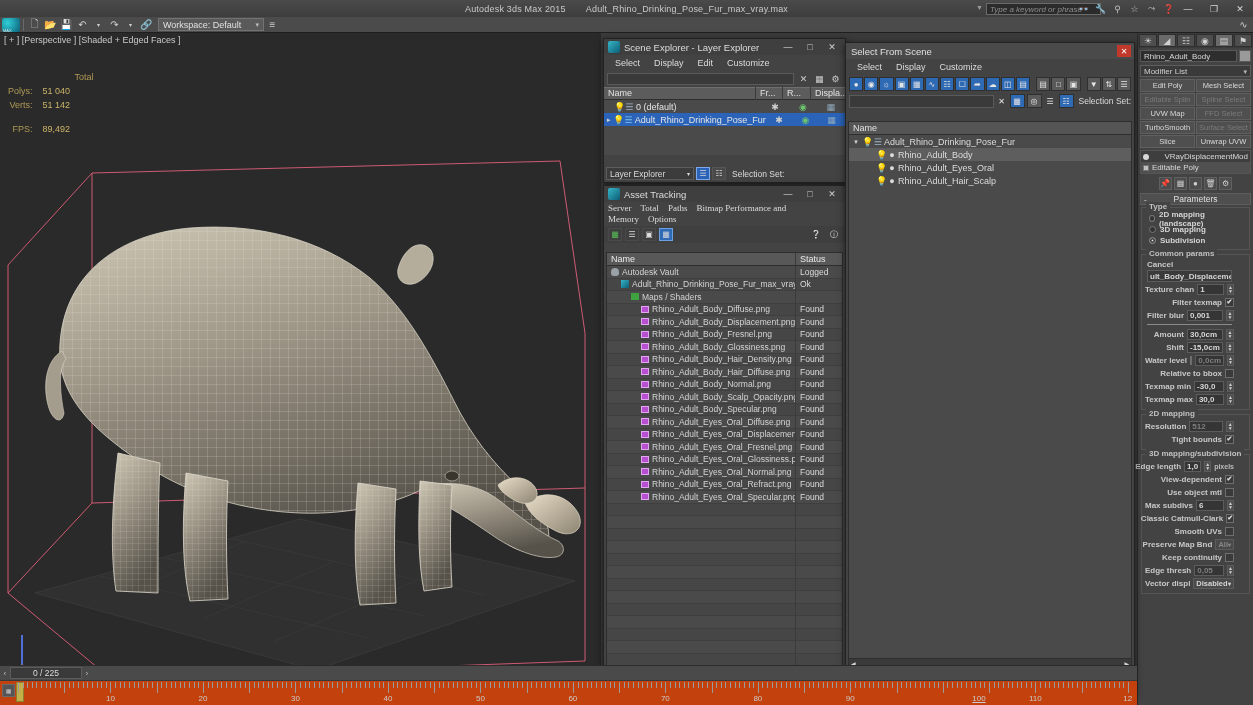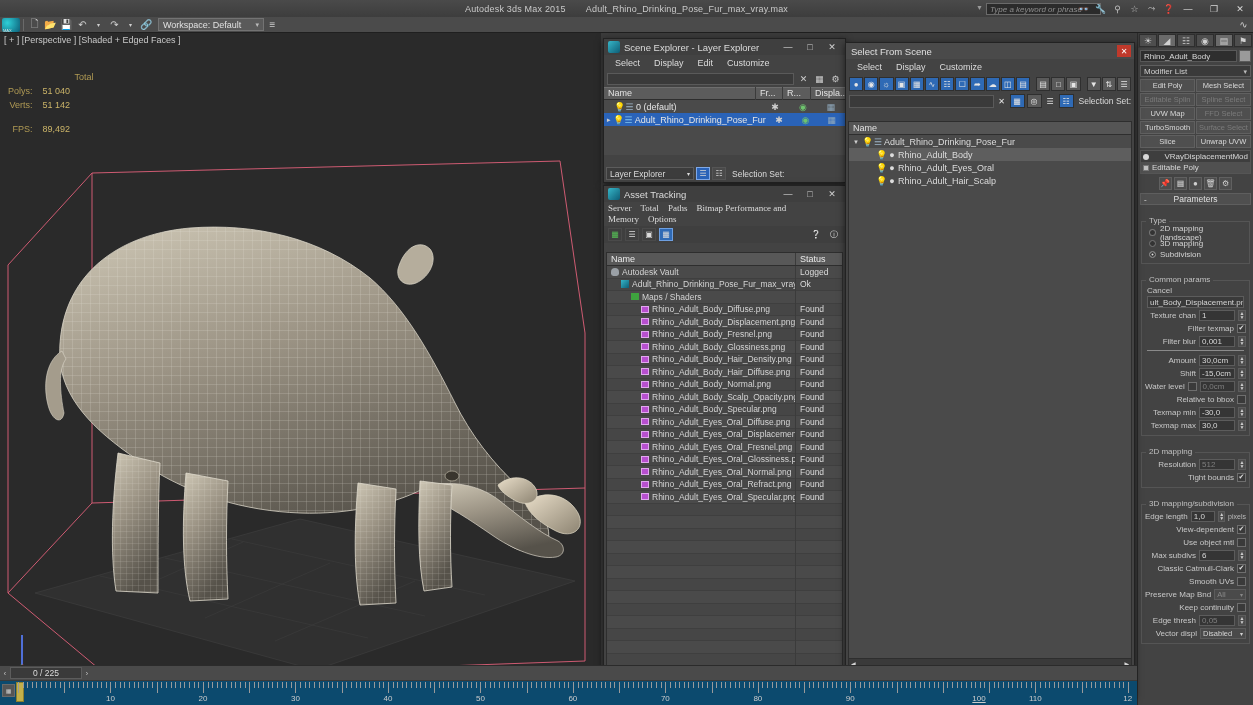--- a/index.html
+++ b/index.html
@@ -76,22 +76,22 @@
   .stacklist .row.sel { background:#505050; }
   .bulb { width:6px; height:6px; border-radius:50%; background:#d8d8d8; }
   .sq { width:6px; height:6px; background:#c0c0c0; border:1px solid #777; }
   .stackbtns { display:flex; justify-content:center; gap:2px; margin:3px 0; }
   .stackbtns .sb { width:13px; height:13px; background:#4d4d4d; border:1px solid #606060;
     font-size:8px; color:#cfcfcf; display:flex; align-items:center; justify-content:center; }
   .rollhdr { margin:2px; height:12px; background:#4f4f4f; border:1px solid #5e5e5e;
     font-size:8.5px; color:#e0e0e0; display:flex; align-items:center; justify-content:center;
     position:relative; }
   .rollhdr .mi { position:absolute; left:3px; font-size:8px; }
-  .grp { margin:16px 3px 4px 3px; border:1px solid #555; padding:5px 3px 3px 3px;
-    position:relative; }
+  .grp { margin:2px 3px 4px 3px; border:1px solid #555; padding:5px 15px 3px 3px;
+    position:relative;font-weight:bold; }
   .grp > .gl { position:absolute; top:-6px; left:4px; background:#434343; padding:0 3px;
     font-size:8px; color:#c0c0c0; }
   .radio { display:flex; align-items:center; gap:4px; font-size:8px; color:#d4d4d4;
     height:11px; padding-left:4px; }
   .radio .dot { width:7px; height:7px; border-radius:50%; background:#333;
     border:1px solid #777; }
   .radio .dot.on { background:#e0e0e0; box-shadow:inset 0 0 0 1.5px #333; }
   .prow { display:flex; align-items:center; justify-content:flex-end; gap:3px;
     height:12px; font-size:8px; color:#c8c8c8; margin-bottom:1px; }
   .prow .pl { white-space:nowrap; }
@@ -227,21 +227,21 @@
     background:#6a6a6a; border-radius:1px; }
 
   
   .timebar { position:absolute; left:0; top:665px; width:1137px; height:15px;
     background:#4a4a4a; border-top:1px solid #2b2b2b; display:flex; align-items:center; }
   .tb-nav { width:10px; height:13px; display:flex; align-items:center;
     justify-content:center; font-size:7px; color:#ccc; }
   .frbox { width:72px; height:12px; background:#3a3a3a; border:1px solid #5c5c5c;
     font-size:8.5px; color:#dcdcdc; text-align:center; line-height:11px; }
   .ruler { position:absolute; left:0; top:680px; width:1137px; height:25px;
-    background:#0c4a6e; border-top:1px solid #3a3a3a; overflow:hidden; }
+    background:#c2410c; border-top:1px solid #3a3a3a; overflow:hidden; }
   .ruler .keyico { position:absolute; left:2px; top:3px; width:13px; height:13px;
     background:#555; border:1px solid #6a6a6a; font-size:6px; color:#ccc;
     display:flex; align-items:center; justify-content:center; }
   .ruler .slider { position:absolute; left:16px; top:1px; width:8px; height:20px;
     background:#c2b04a; border:1px solid #8d7f2c; }
   .tickwrap { position:absolute; left:18px; top:0; right:0; height:25px; }
   .tick { position:absolute; top:1px; width:1px; background:#9a9a9a; }
   .tlabel { position:absolute; top:13px; font-size:8px; color:#cccccc;
     transform:translateX(-50%); }
 </style>

